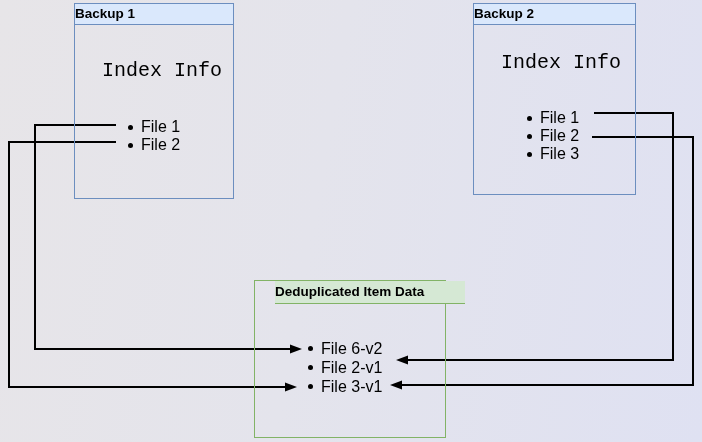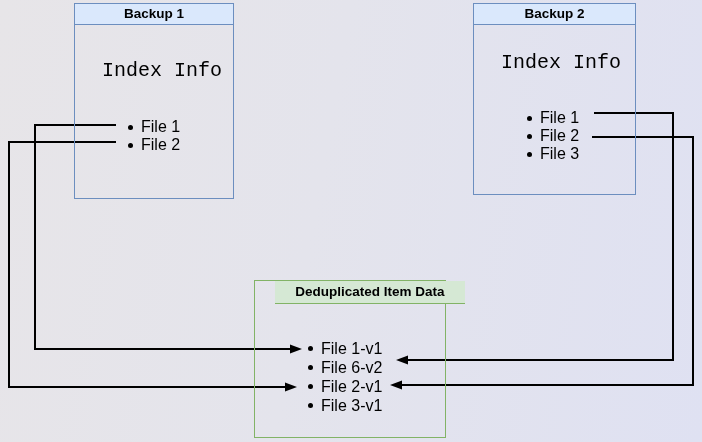--- a/index.html
+++ b/index.html
@@ -22,21 +22,20 @@
   .node {
     position: absolute;
     box-sizing: border-box;
     background: transparent;
   }
   .node.blue  { border: 1.5px solid #6c8ebf; }
   .node.green { border: 1.5px solid #82b366; }
   .node-header {
     box-sizing: border-box;
     width: 100%;
-    text-align: center;
     font-weight: bold;
     font-size: 13.5px;
     overflow: hidden;
     white-space: nowrap;
   }
   .blue .node-header  { background: #dae8fc; border-bottom: 1.5px solid #6c8ebf; height: 21px; line-height: 20px; }
   .green .node-header { background: #d5e8d4; border-bottom: 1.5px solid #82b366; height: 23px; line-height: 22px; margin-left: 20px; }
   .node-subtitle {
     position: absolute;
     font-size: 20px;
@@ -134,24 +133,20 @@
         <span>File 3</span>
       </li>
     </ul>
   </div>
 
   <div class="node green" id="dedup">
     <div class="node-header">Deduplicated Item Data</div>
     <ul class="node-list tall">
       <li>
         <span class="dot"></span>
-        <span>File 1-v1</span>
-      </li>
-      <li>
-        <span class="dot"></span>
         <span>File 6-v2</span>
       </li>
       <li>
         <span class="dot"></span>
         <span>File 2-v1</span>
       </li>
       <li>
         <span class="dot"></span>
         <span>File 3-v1</span>
       </li>

